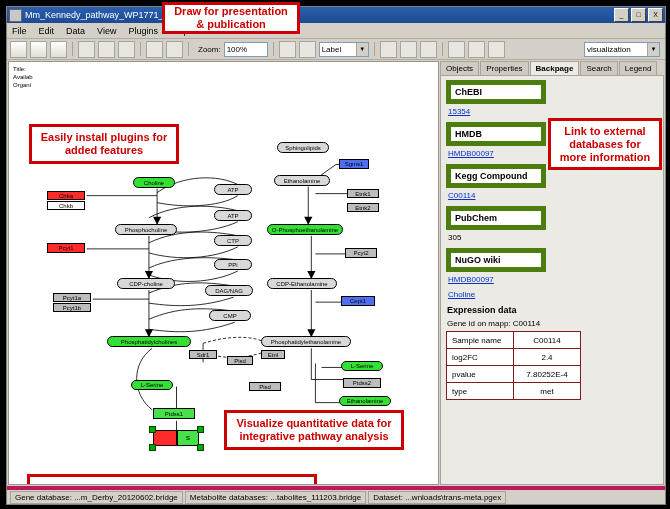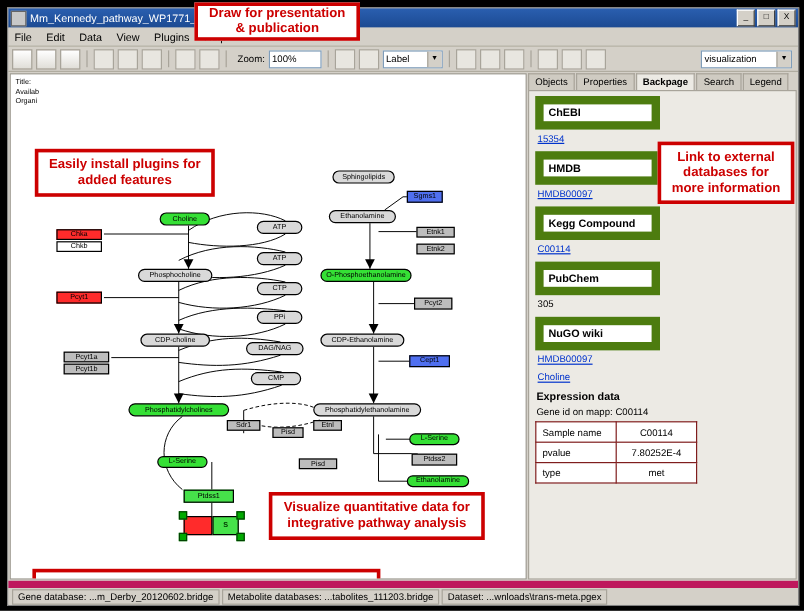--- a/index.html
+++ b/index.html
@@ -69,34 +69,34 @@
   .sbtabs{display:flex;height:14px;font-size:8px;}
   .sbtab{
     padding:1px 5px;background:#cfcbc2;border:1px solid #a8a49a;border-bottom:none;margin-right:1px;
     line-height:12px;
   }
   .sbtab.active{background:#eceae4;font-weight:bold;}
   .sbbody{
     flex:1;background:#eceae4;border:1px solid #a8a49a;overflow:hidden;padding:4px 5px;position:relative;
   }
   .dbhead{
-    background:#fff;border:7px solid #4d7c0f;font-weight:bold;font-size:9px;
+    background:#fff;border:5px solid #4d7c0f;font-weight:bold;font-size:9px;
     padding:2px 4px;display:inline-block;min-width:82px;margin-bottom:2px;
   }
   .dblink{color:#0033cc;font-size:8px;display:block;margin:1px 0 6px 2px;}
   .dbplain{font-size:8px;display:block;margin:1px 0 6px 2px;}
   .exprhead{font-weight:bold;font-size:9px;margin:4px 0 4px 1px;}
   .geneid{font-size:8px;margin:2px 0 3px 1px;}
   table.expr{border-collapse:collapse;font-size:8px;background:#fff;}
   table.expr td{border:1px solid #7f1d1d;padding:2px 5px;height:12px;}
   table.expr td.k{width:56px;}
   table.expr td.v{width:56px;text-align:center;}
   
   .statusbar{
-    height:14px;background:#d4d0c8;border-top:6px solid #be185d;
+    height:14px;background:#d4d0c8;border-top:4px solid #be185d;
     display:flex;align-items:center;font-size:8px;padding:0 3px;
   }
   .statusbar .cell{
     border:1px solid #a8a49a;background:#d4d0c8;padding:0 4px;height:11px;line-height:11px;margin-right:2px;
     white-space:nowrap;overflow:hidden;
   }
   
   .node{
     position:absolute;border:1px solid #000;font-size:6px;
     display:flex;align-items:center;justify-content:center;text-align:center;
@@ -324,20 +324,24 @@
         <div class="exprhead">Expression data</div>
         <div class="geneid">Gene id on mapp: C00114</div>
 
         <table class="expr">
           <tbody>
               <tr>
             <td class="k">Sample name</td>
             <td class="v">C00114</td>
           </tr>
           <tr>
+            <td class="k">log2FC</td>
+            <td class="v">2.4</td>
+          </tr>
+          <tr>
             <td class="k">pvalue</td>
             <td class="v">7.80252E-4</td>
           </tr>
           <tr>
             <td class="k">type</td>
             <td class="v">met</td>
           </tr>
         </tbody>
           </table>
       </div>

